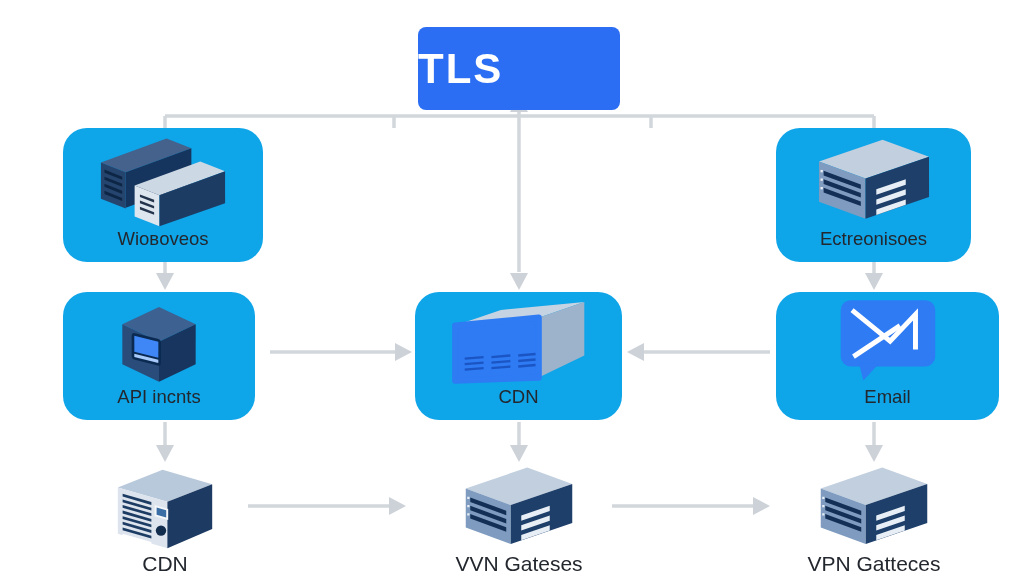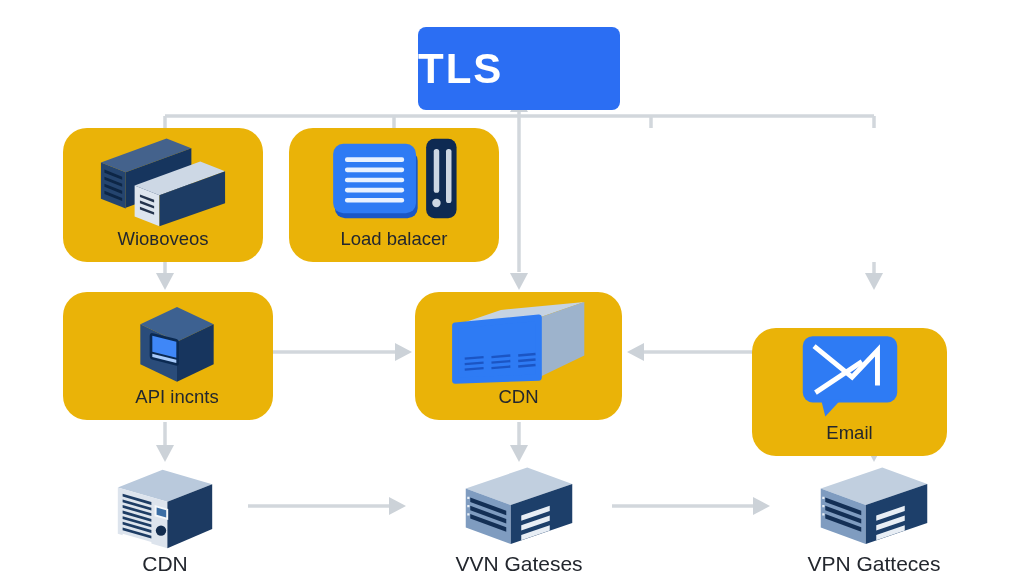--- a/index.html
+++ b/index.html
@@ -7,37 +7,37 @@
     position:relative;width:1024px;height:585px;background:#ffffff;
     font-family:"Liberation Sans", sans-serif;overflow:hidden;
   }
   .connector-layer{position:absolute;left:0;top:0;width:1024px;height:585px;pointer-events:none;}
   .node-tls{
     position:absolute;left:418px;top:27px;width:202px;height:83px;
     background:#2b6ef3;border-radius:8px;display:flex;align-items:center;justify-content:flex-start;
   }
   .node-tls .tls-label{color:#ffffff;font-size:42px;font-weight:700;letter-spacing:2px;}
   .panel{
-    position:absolute;background:#eab308;border-radius:24px;
+    position:absolute;background:#0ea5e9;border-radius:24px;
     display:flex;flex-direction:column;align-items:center;justify-content:flex-end;
   }
   .icon-wrap{flex:1;display:flex;align-items:center;justify-content:center;width:100%;}
   .panel-label{
     font-size:18.5px;font-weight:500;color:#23272e;text-align:center;
     padding-bottom:13px;line-height:1.1;white-space:nowrap;
   }
   .r1{top:128px;height:134px;}
   .r2{top:292px;height:128px;}
   .p-1{left:63px;width:200px;}
   .p-2{left:289px;width:210px;}
   .p-3{left:547px;width:208px;}
   .p-4{left:776px;width:195px;}
-  .p-api{left:63px;width:192px;padding-left:18px;}
+  .p-api{left:63px;width:192px;}
   .p-cdn{left:415px;width:207px;}
-  .p-email{left:752px;width:195px;margin-top:36px;}
+  .p-email{left:776px;width:223px;}
   .r3-item{
     position:absolute;top:460px;width:220px;display:flex;flex-direction:column;
     align-items:center;gap:2px;
   }
   .g-1{left:55px;}  .g-2{left:409px;align-items:center;}  .g-3{left:764px;justify-content:space-between;}
   .r3-label{font-size:21px;font-weight:500;color:#23272e;white-space:nowrap;}
   svg{display:block;}
 </style>
 </head>
 <body>
@@ -203,30 +203,30 @@
 
   <div class="panel r1 p-1">
     <div class="icon-wrap">
       <svg width="142" height="102" viewBox="0 0 160 115">
           <use href="#sym-dual-bars"></use>
         </svg>
     </div>
     <div class="panel-label">Wioʙoveos</div>
   </div>
 
-  <div class="panel r1 p-2">
-    <div class="icon-wrap">
-      <svg width="136" height="93" viewBox="0 0 160 110">
-          <use href="#sym-load-balancer"></use>
-        </svg>
-    </div>
-    <div class="panel-label">Load balacer</div>
-  </div>
-
-
+
+
+  <div class="panel r1 p-4">
+    <div class="icon-wrap">
+      <svg width="132" height="93" viewBox="0 0 170 120">
+          <use href="#sym-rack-server"></use>
+        </svg>
+    </div>
+    <div class="panel-label">Ectreonisoes</div>
+  </div>
 
   <div class="panel r2 p-api">
     <div class="icon-wrap">
       <svg width="100" height="88" viewBox="0 0 150 132">
           <use href="#sym-cube"></use>
         </svg>
     </div>
     <div class="panel-label">API incnts</div>
   </div>
 

